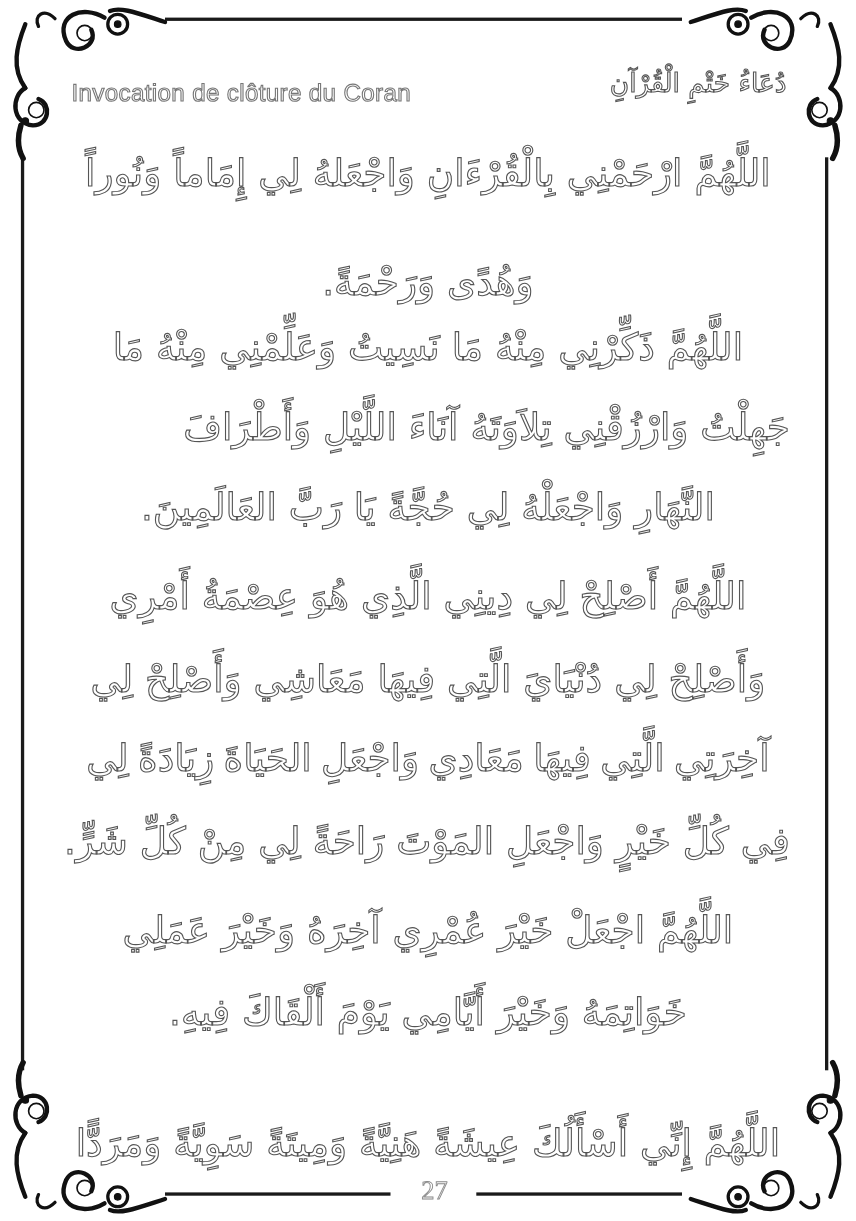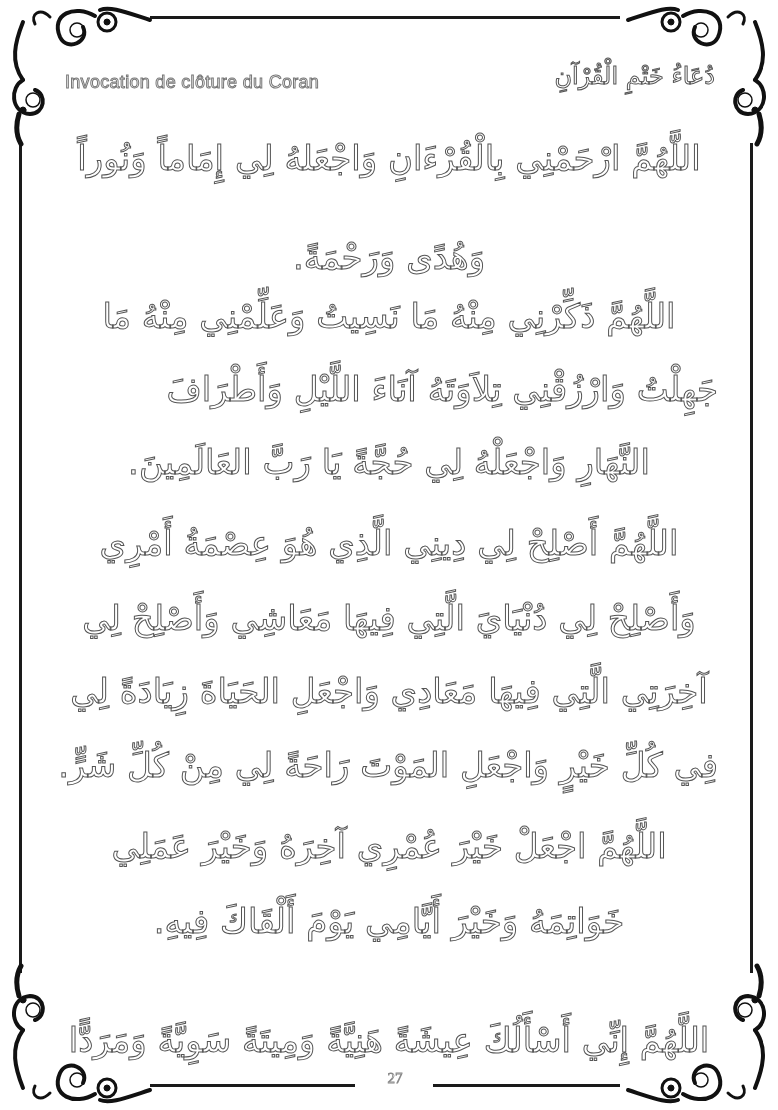--- a/index.html
+++ b/index.html
@@ -5,36 +5,36 @@
   html, body { margin:0; padding:0; background:#ffffff; }
   body { width:778px; height:1110px; position:relative; overflow:hidden; font-family:"DejaVu Sans", sans-serif; }
   .page { position:absolute; left:0; top:0; width:778px; height:1110px; background:#fff; }
   .hline { position:absolute; height:3px; background:#1a1a1a; }
   .vline { position:absolute; width:3px; background:#1a1a1a; }
   .corner { position:absolute; width:150px; height:145px; }
   .corner svg { width:100%; height:100%; display:block; }
   .title-row { position:absolute; top:66px; left:60px; width:655px; height:50px; }
   .title-fr {
     position:absolute; left:5px; top:6px;
-    font-family:"Liberation Sans", sans-serif; font-size:18px; letter-spacing:0.3px;
+    font-family:"Liberation Sans", sans-serif; font-size:22px; letter-spacing:0.3px;
     color:#fff; -webkit-text-stroke:1px #777;
   }
   .title-ar {
     position:absolute; right:0; top:-4px;
     font-family:"DejaVu Sans", sans-serif; font-size:24px; direction:rtl;
     color:#fff; -webkit-text-stroke:1px #555;
   }
   .line {
     position:absolute; left:60px; width:658px; text-align:center;
     direction:rtl; font-family:"DejaVu Sans", sans-serif; font-size:34px; line-height:56px;
     color:#fff; -webkit-text-stroke:1px #555; white-space:nowrap;
   }
   .page-number {
     position:absolute; left:375px; top:1070px; width:40px; text-align:center;
-    font-family:"Liberation Serif", serif; font-size:15px; color:#fff; -webkit-text-stroke:0.8px #888;
+    font-family:"Liberation Serif", serif; font-size:24px; color:#fff; -webkit-text-stroke:0.8px #888;
   }
 </style>
 </head>
 <body>
 
 <div class="page">
 
   <div class="hline" style="left:150px; top:16px; width:470px;"></div>
   <div class="vline" style="left:19px; top:143px; height:830px;"></div>
   <div class="vline" style="left:750px; top:143px; height:830px;"></div>
@@ -111,21 +111,21 @@
   </div>
 
   <div>
     <div class="line" style="top:130px;">اللَّهُمَّ ارْحَمْنِي بِالْقُرْءَانِ وَاجْعَلهُ لِي إِمَاماً وَنُوراً</div>
     <div class="line" style="top:199px;margin-top:30px;">وَهُدًى وَرَحْمَةً.</div>
     <div class="line" style="top:288px;">اللَّهُمَّ ذَكِّرْنِي مِنْهُ مَا نَسِيتُ وَعَلِّمْنِي مِنْهُ مَا</div>
     <div class="line" style="top:361px;text-align:right;">جَهِلْتُ وَارْزُقْنِي تِلاَوَتَهُ آنَاءَ اللَّيْلِ وَأَطْرَافَ</div>
     <div class="line" style="top:434px;">النَّهَارِ وَاجْعَلْهُ لِي حُجَّةً يَا رَبَّ العَالَمِينَ.</div>
     <div class="line" style="top:515px;">اللَّهُمَّ أَصْلِحْ لِي دِينِي الَّذِي هُوَ عِصْمَةُ أَمْرِي</div>
     <div class="line" style="top:590px;">وَأَصْلِحْ لِي دُنْيَايَ الَّتِي فِيهَا مَعَاشِي وَأَصْلِحْ لِي</div>
-    <div class="line" style="top:663px;">آخِرَتِي الَّتِي فِيهَا مَعَادِي وَاجْعَلِ الحَيَاةَ زِيَادَةً لِي</div>
+    <div class="line" style="top:663px;font-family:Liberation Serif, serif;">آخِرَتِي الَّتِي فِيهَا مَعَادِي وَاجْعَلِ الحَيَاةَ زِيَادَةً لِي</div>
     <div class="line" style="top:737px;">فِي كُلِّ خَيْرٍ وَاجْعَلِ المَوْتَ رَاحَةً لِي مِنْ كُلِّ شَرٍّ.</div>
     <div class="line" style="top:818px;">اللَّهُمَّ اجْعَلْ خَيْرَ عُمْرِي آخِرَهُ وَخَيْرَ عَمَلِي</div>
     <div class="line" style="top:893px;">خَوَاتِمَهُ وَخَيْرَ أَيَّامِي يَوْمَ أَلْقَاكَ فِيهِ.</div>
     <div class="line" style="top:1012px;">اللَّهُمَّ إِنِّي أَسْأَلُكَ عِيشَةً هَنِيَّةً وَمِيتَةً سَوِيَّةً وَمَرَدًّا</div>
   </div>
 
   <div class="page-number">27</div>
 </div>
 
 </body></html>

